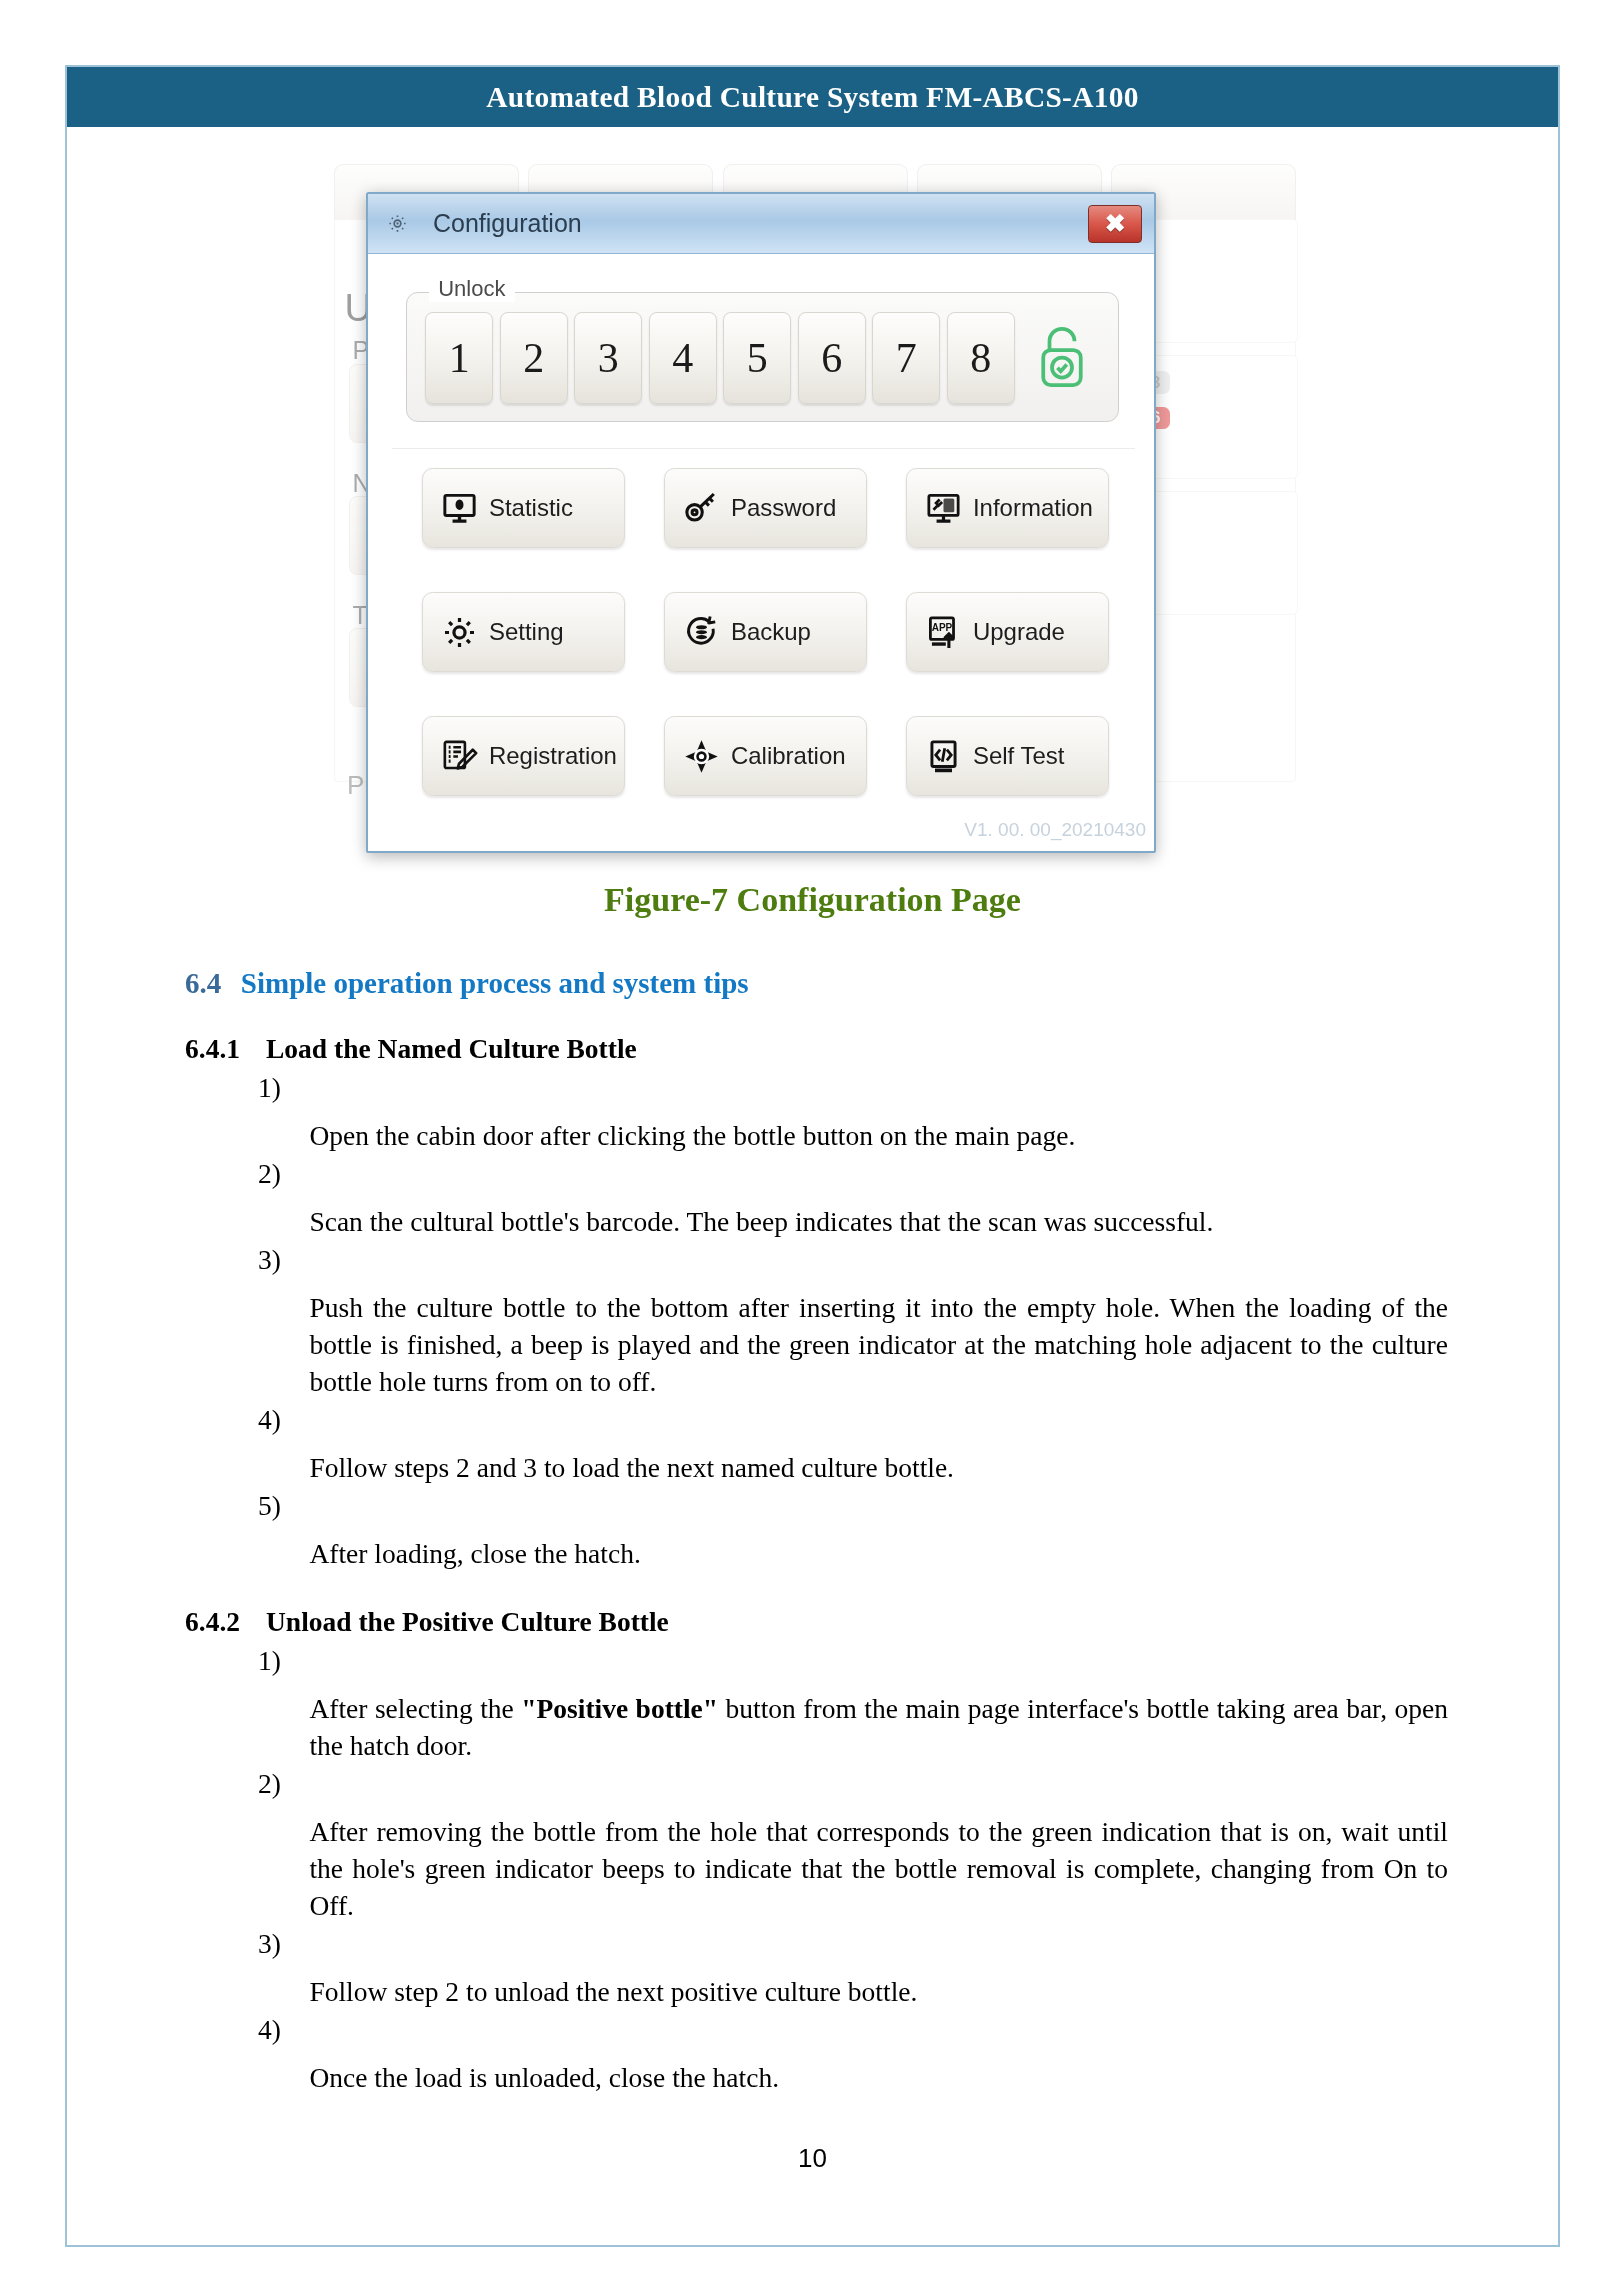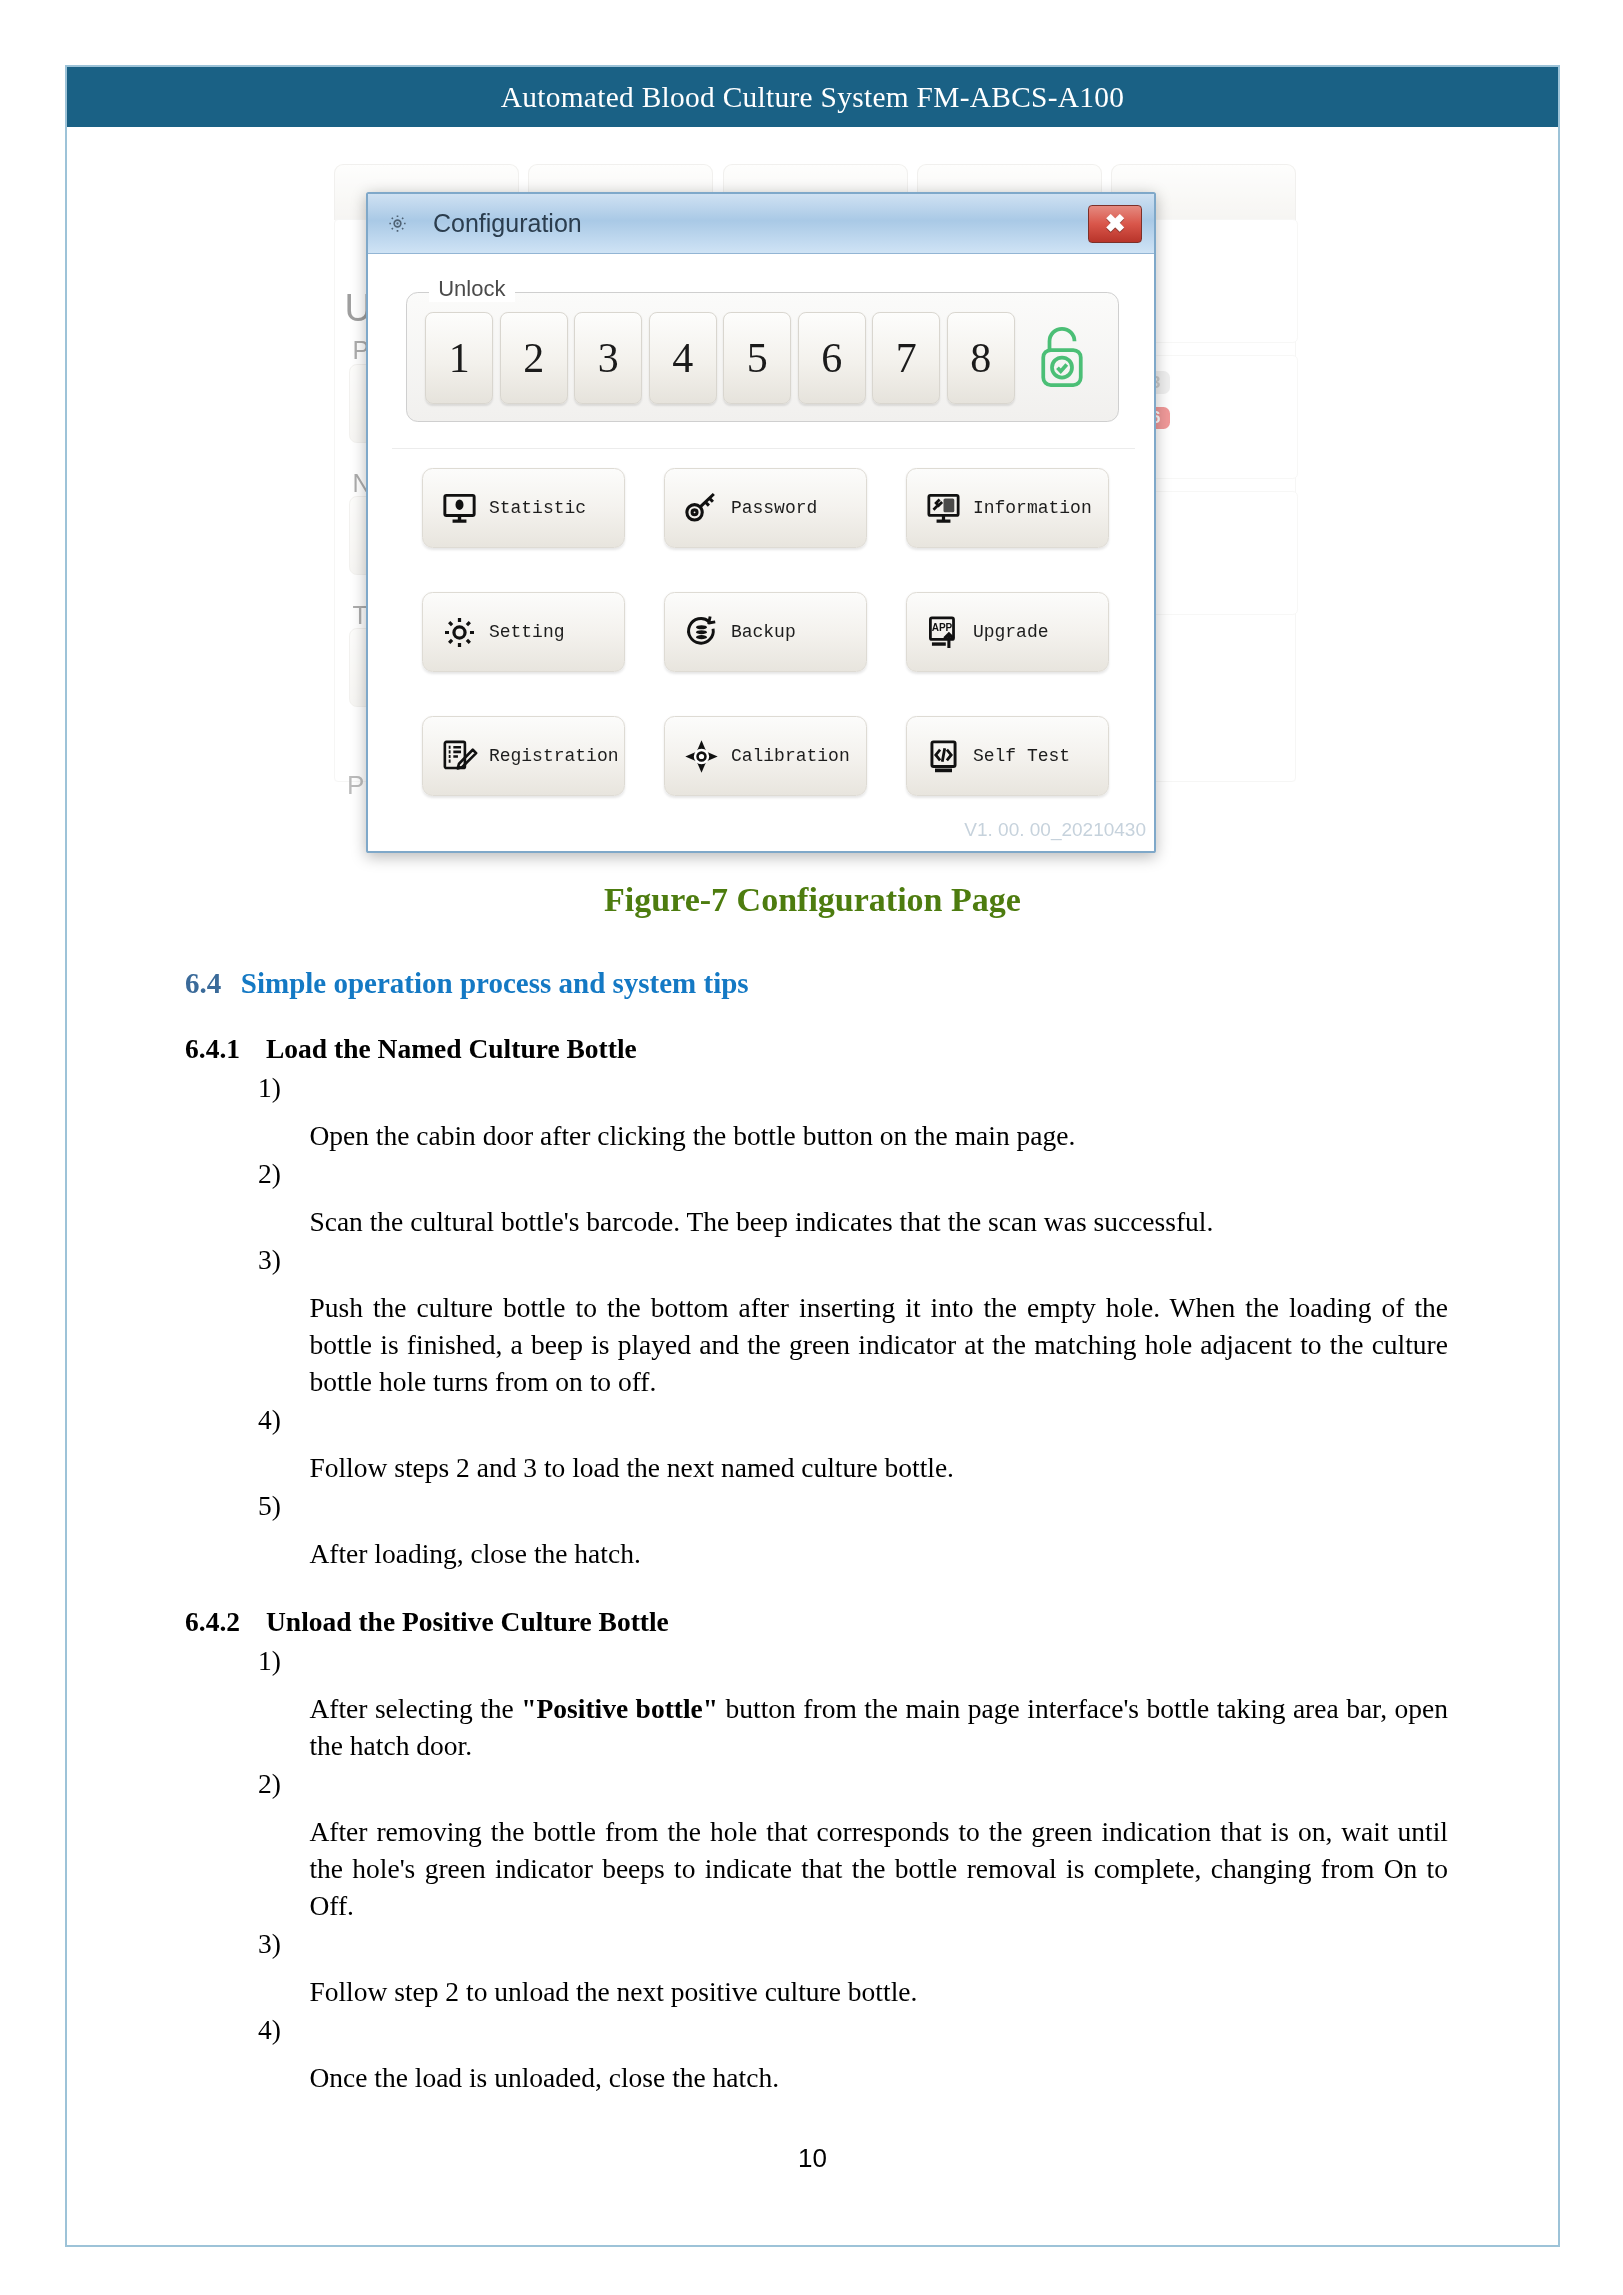--- a/index.html
+++ b/index.html
@@ -20,21 +20,21 @@
   .doc-header {
     position: absolute;
     left: 0; top: 0;
     width: 100%; height: 60px;
     background: #1a6185;
     display: flex; align-items: center; justify-content: center;
   }
   .doc-header-title {
     color: #ffffff;
     font-family: "Liberation Serif", serif;
-    font-weight: normal;
+    font-weight: bold;
     font-size: 29.4px;
     letter-spacing: 0.3px;
   }
   
   .body-area {
     position: absolute;
     left: 0; top: 60px;
     width: 100%;
     height: calc(100% - 60px);
   }
@@ -177,22 +177,22 @@
     border: 1.3px solid #dedbd4; border-radius: 10.5px;
     box-shadow: 0 1.3px 2.6px rgba(0,0,0,.10);
     display: flex; align-items: center; padding-left: 15.7px; gap: 9.2px;
   }
   .icon-btn .glyph {
     width: 41px; height: 41px; flex: 0 0 41px;
     display: flex; align-items: center; justify-content: center;
     color: #111111;
   }
   .icon-btn .lbl {
-    font-size: 18px; color: #1d1d1d;
-    font-family: Liberation Mono, monospace;
+    font-size: 24px; color: #1d1d1d;
+    font-family: Liberation Sans, sans-serif;
     white-space: nowrap;
   }
   .dlg-version {
     position: absolute; right: 8px; bottom: 10.5px;
     font-size: 19px; color: #c6d2dc;
     font-family: "Liberation Sans", sans-serif;
   }
 
   
   .fig-caption {

